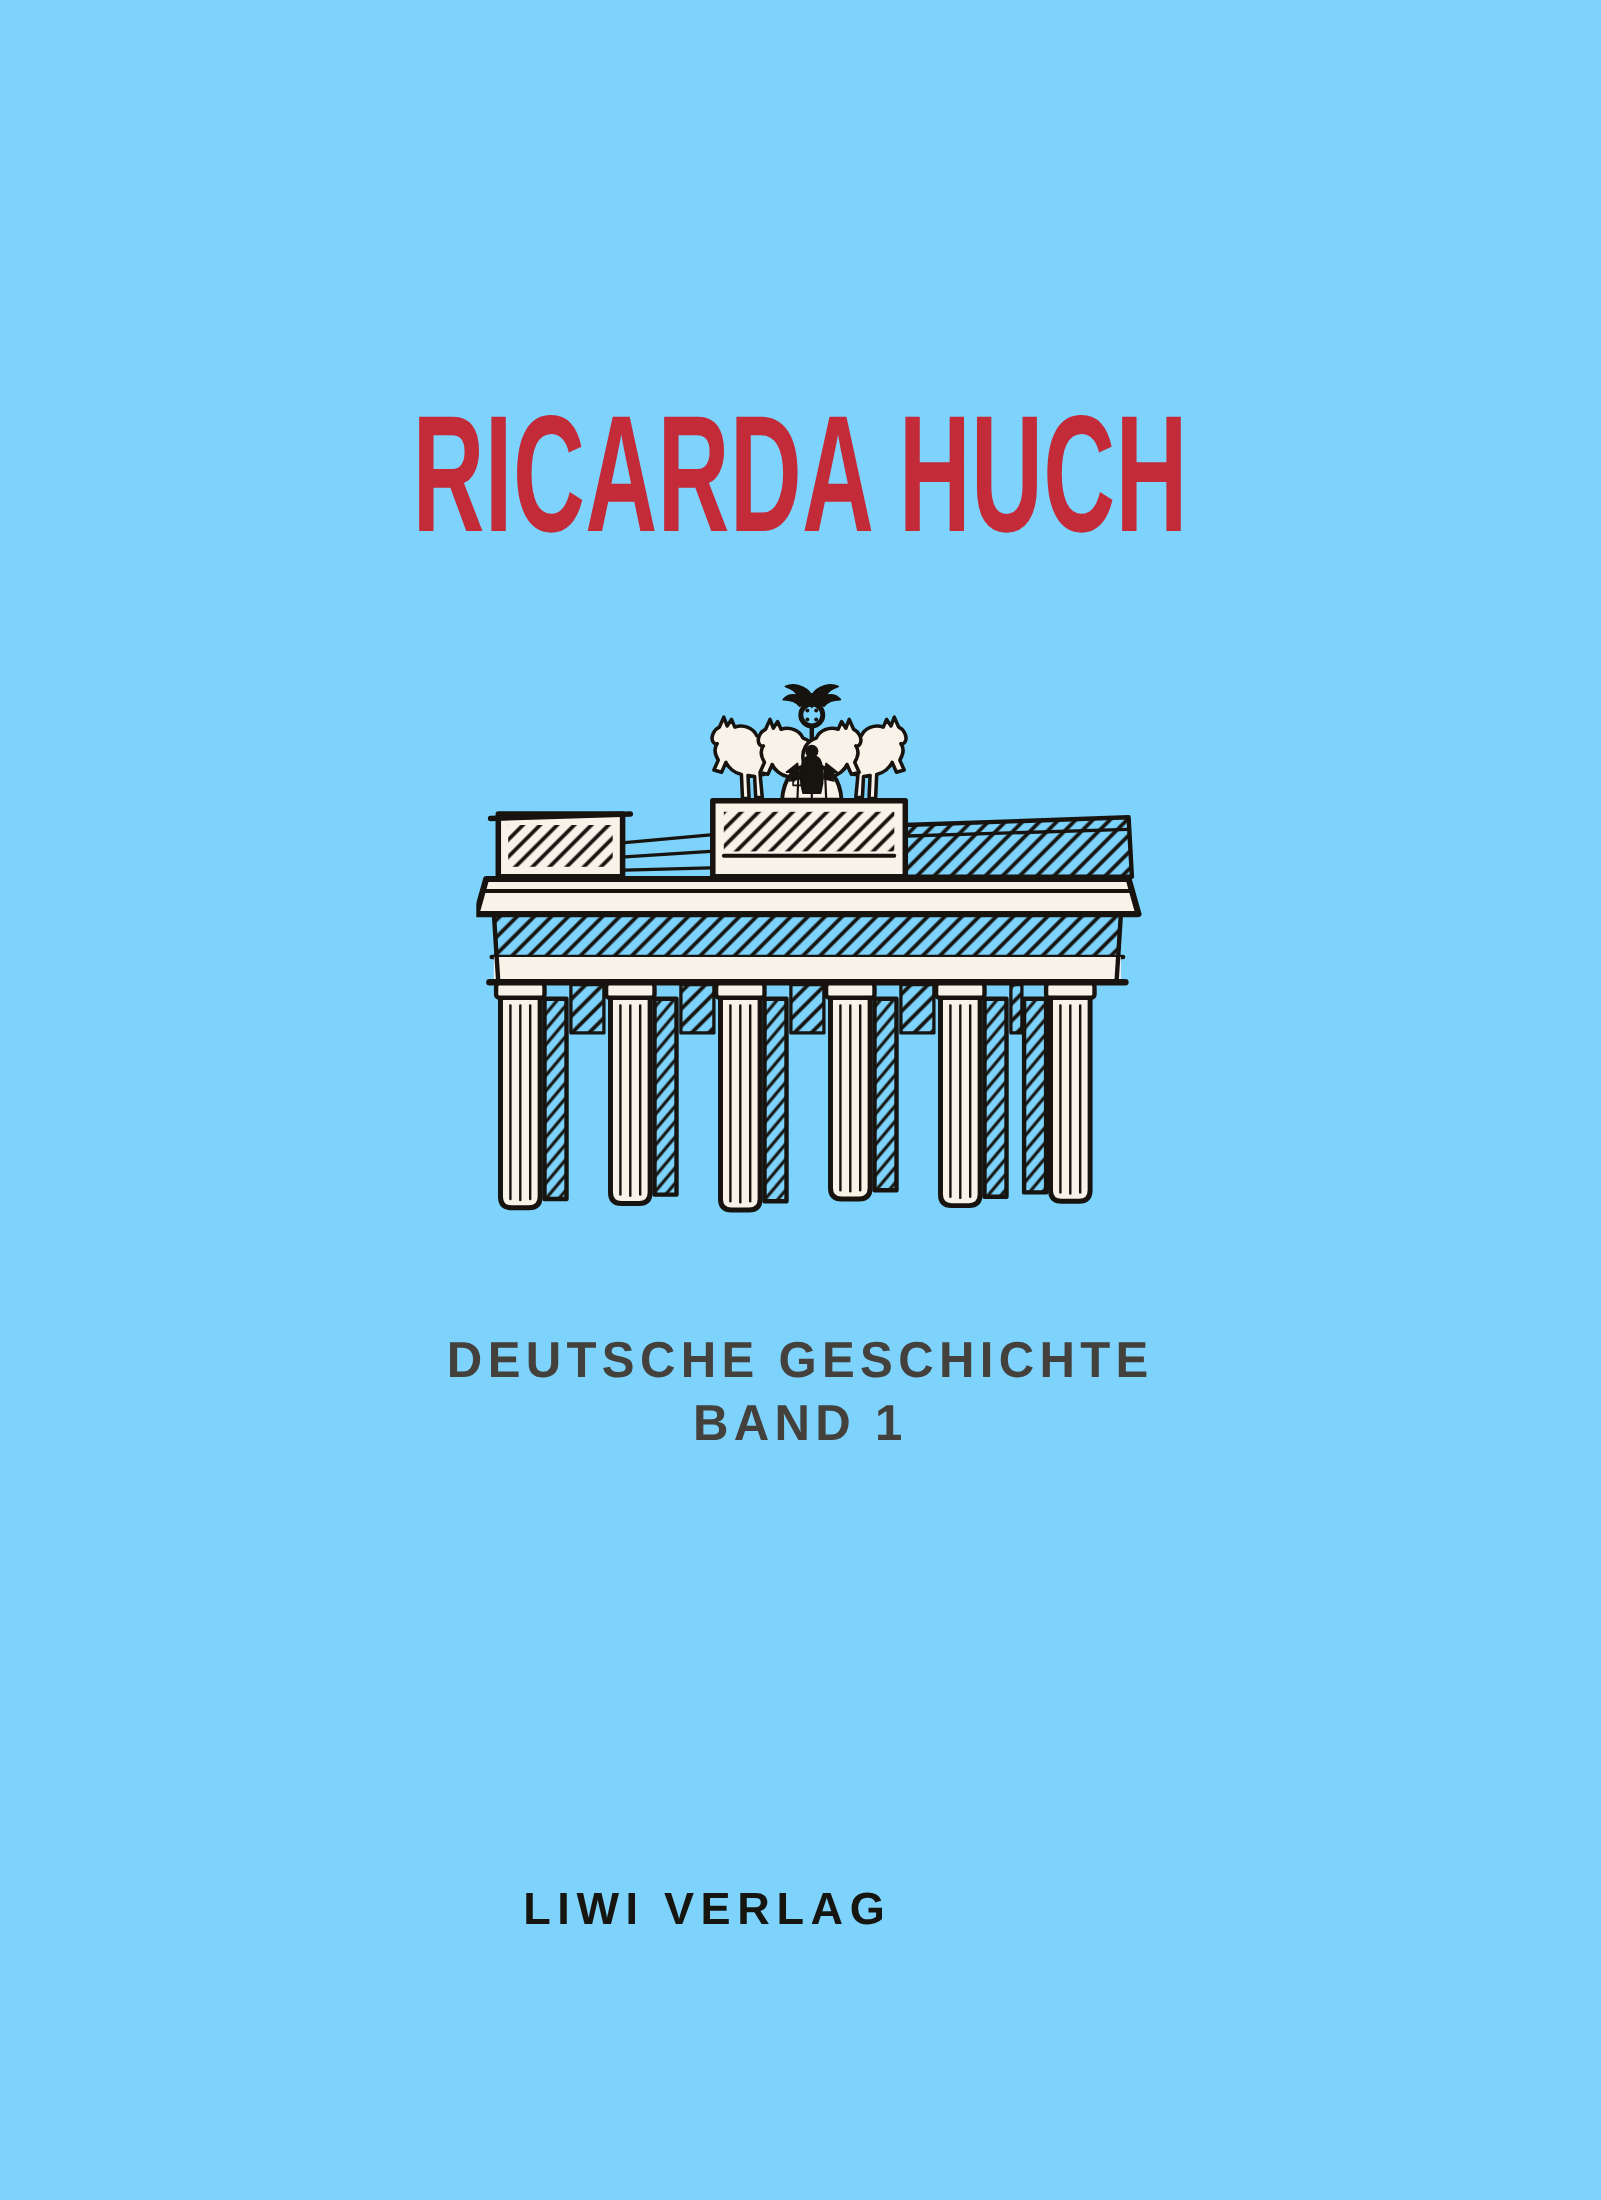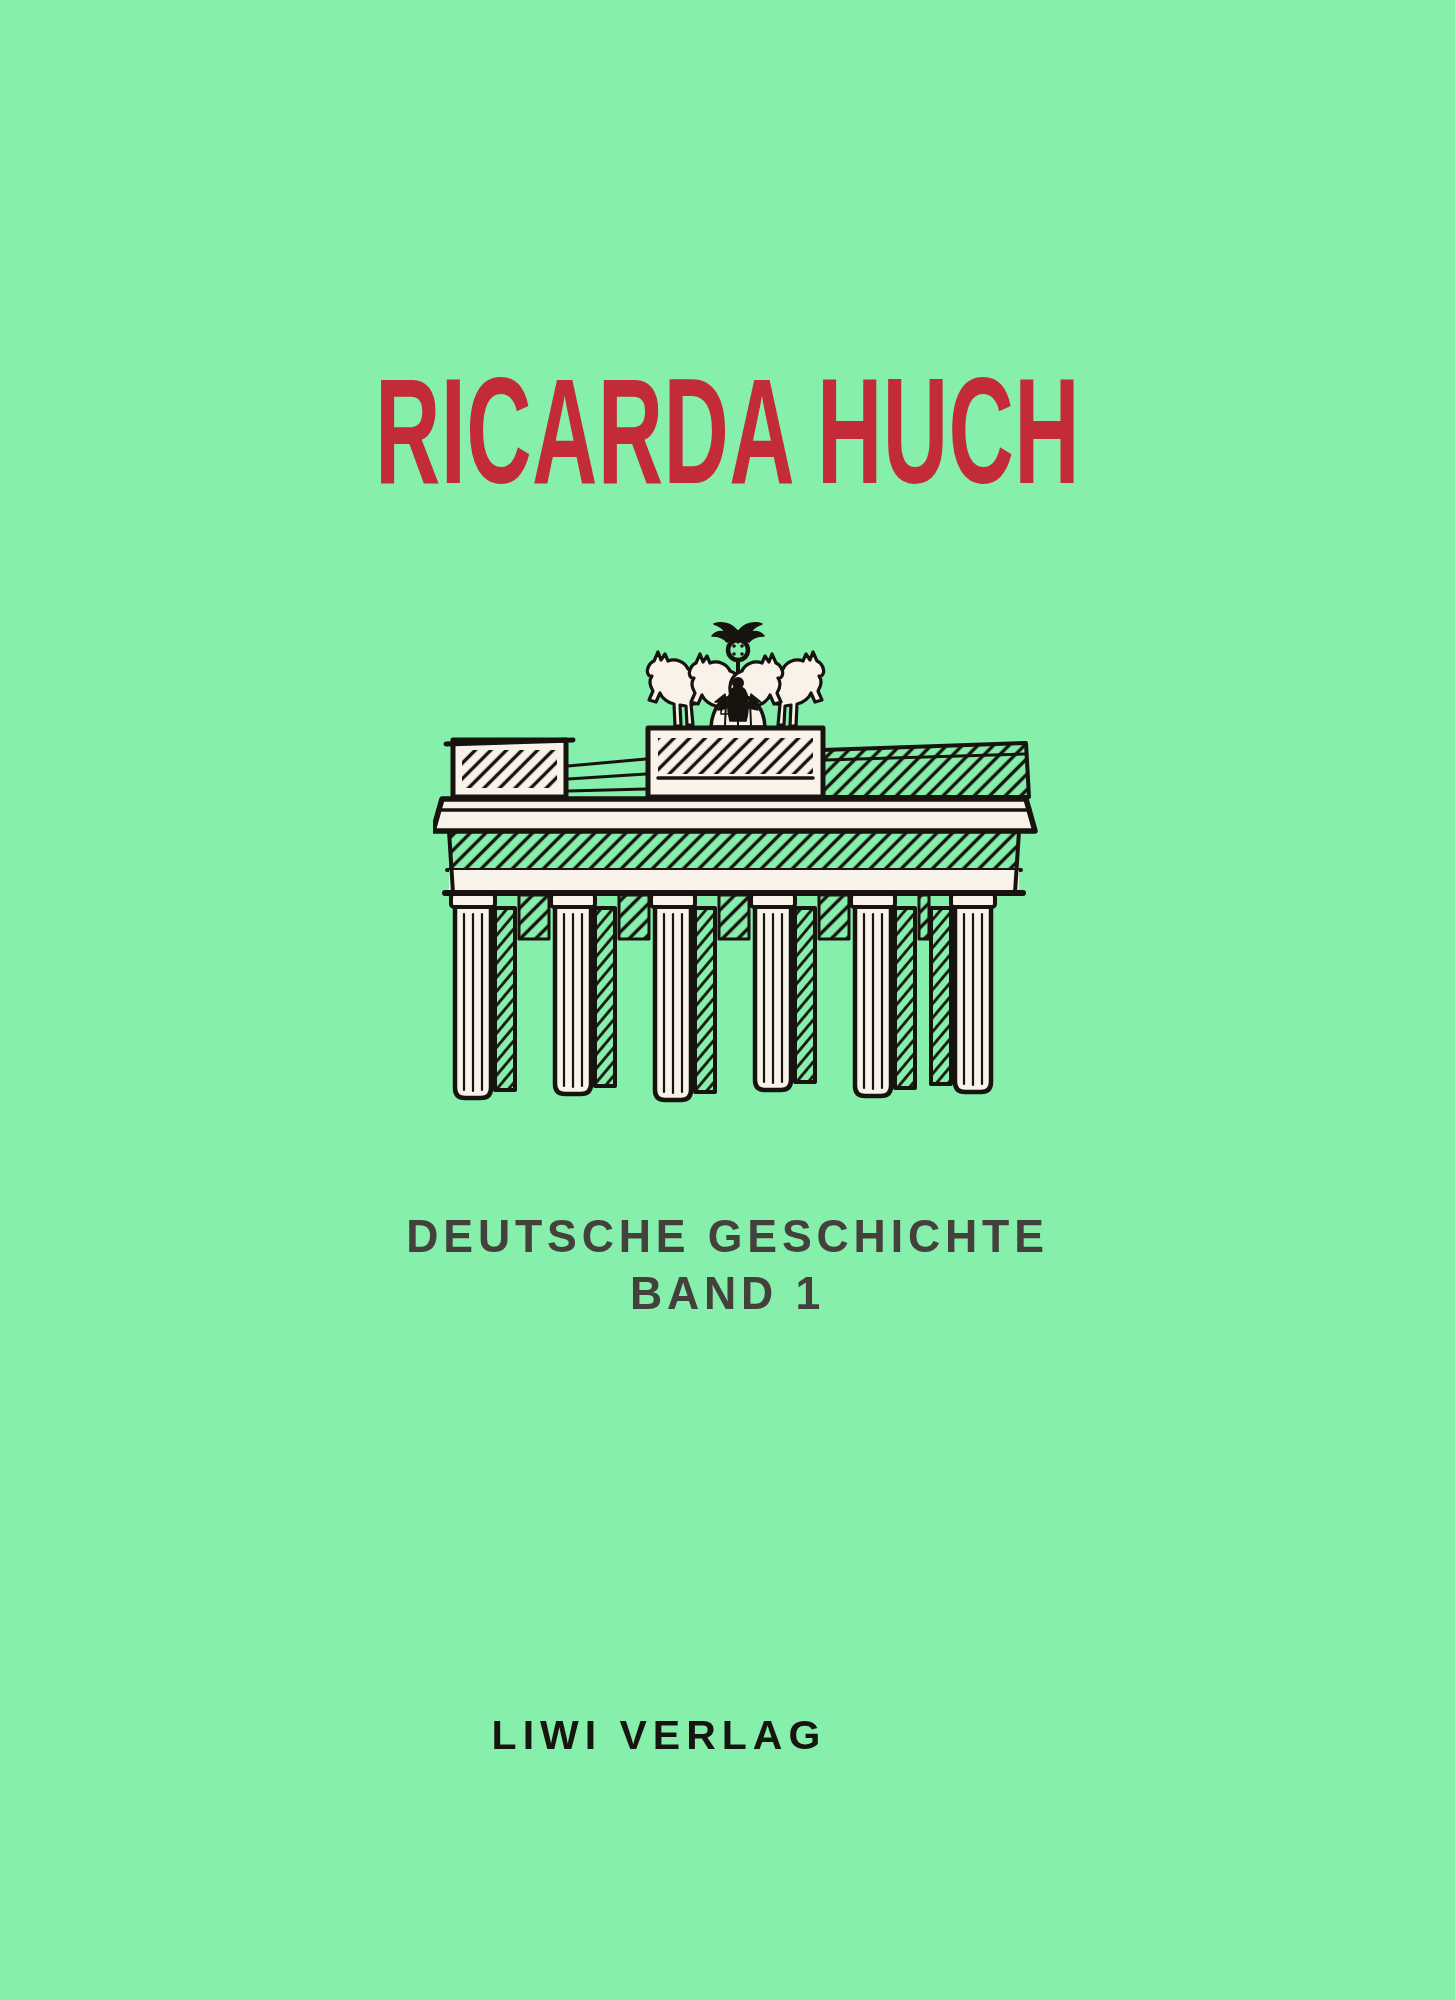--- a/index.html
+++ b/index.html
@@ -4,21 +4,21 @@
 <style>
   html,body{margin:0;padding:0;}
   body{
     width:1455px;height:2000px;
     font-family:"Liberation Sans", sans-serif;
     background:#e9e4dc;
   }
   .page{
     position:relative;
     width:1455px;height:2000px;
-    background:#86efac;
+    background:#7dd3fc;
     overflow:hidden;
   }
   .author{
     position:absolute;
     top:348px;left:0;width:1455px;
     text-align:center;
     font-size:151px;
     font-weight:bold;
     line-height:1.1;
     color:#C42B39;
@@ -39,21 +39,21 @@
     font-size:46px;
     font-weight:bold;
     line-height:57px;
     letter-spacing:5px;
     color:#44403C;
     transform:scaleX(0.97);
     transform-origin:50% 50%;
   }
   .publisher{
     position:absolute;
-    top:1712px;left:16px;width:1286px;
+    top:1712px;left:0;width:1286px;
     text-align:center;
     font-size:41px;
     font-weight:bold;
     letter-spacing:6px;
     color:#17150F;
   }
 </style>
 </head>
 <body>
 

